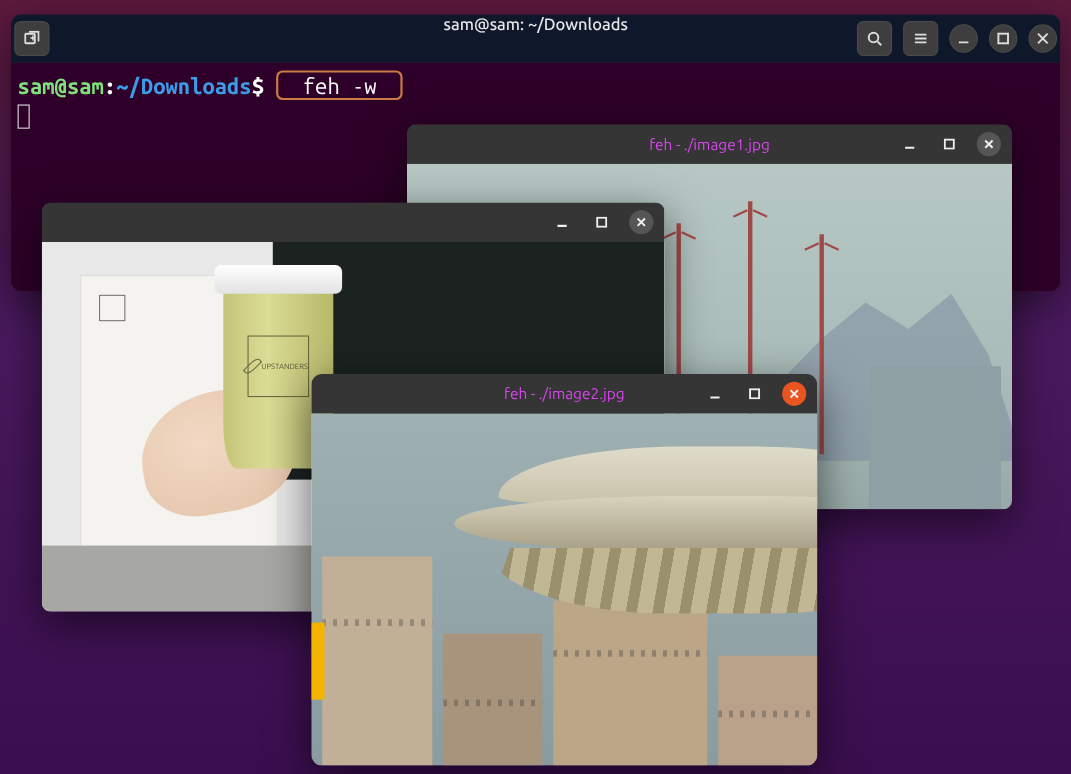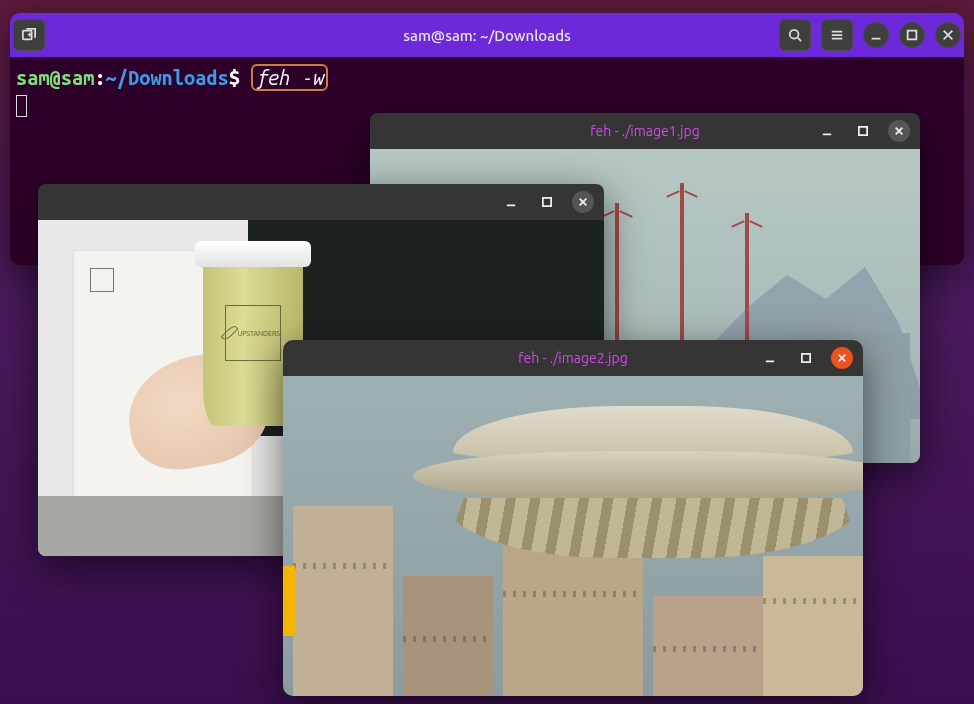--- a/index.html
+++ b/index.html
@@ -16,23 +16,22 @@
   .terminal-window {
     position: absolute;
     left: 10px; top: 13px;
     width: 954px; height: 252px;
     border-radius: 10px;
     overflow: hidden;
     box-shadow: 0 10px 40px rgba(0,0,0,0.5);
   }
   .titlebar {
     height: 44px;
-    background: #6d28d9;
+    background: #0f172a;
     display: flex;
-    align-items: center;
     padding: 0 3px;
     position: relative;
   }
   .titlebar .title {
     position: absolute;
     left: 0; right: 0;
     text-align: center;
     color: #e8e8e8;
     font-size: 15px;
     font-weight: 500;
@@ -68,24 +67,23 @@
     line-height: 1.3;
     font-weight: 700;
     color: #fff;
   }
   .prompt-user { color: #7fe07c; }
   .prompt-colon { color: #fff; }
   .prompt-path { color: #3d9be8; }
   .cmd-highlight {
     border: 2px solid #c97b48;
     border-radius: 6px;
-    padding: 0 3px;
+    padding: 0 22px;
     color: #fff;
     font-weight: 400;
-    font-style: italic;
   }
   .cursor-block {
     display: inline-block;
     width: 11px; height: 22px;
     border: 1px solid #ddd;
     vertical-align: middle;
   }
 
   
   .img-window {
@@ -126,21 +124,21 @@
   }
   .win-ctrl.close.active {
     background: #e95420;
   }
   .win-ctrl svg { width: 10px; height: 10px; stroke: #eee; fill:none; stroke-width: 2.2; }
   .img-body { width: 100%; height: calc(100% - 36px); position: relative; overflow: hidden; }
 
   
   #win-image1 { left: 370px; top: 113px; width: 550px; height: 350px; }
   #win-image3 { left: 38px;  top: 184px; width: 566px; height: 372px; }
-  #win-image2 { left: 283px; top: 340px; width: 580px; height: 356px; border-radius: 10px; }
+  #win-image2 { left: 283px; top: 340px; width: 460px; height: 356px; border-radius: 10px; }
 
   
   .img1 { background: linear-gradient(#b6c7c4 0%, #a9bbb8 65%, #97a9a6 100%); }
   .mountain {
     position: absolute; left: 300px; top: 110px;
     width: 260px; height: 160px;
     background: #7d8da0;
     clip-path: polygon(0% 100%, 15% 55%, 30% 30%, 45% 10%, 60% 25%, 75% 5%, 88% 40%, 100% 100%);
     opacity: .55;
   }

